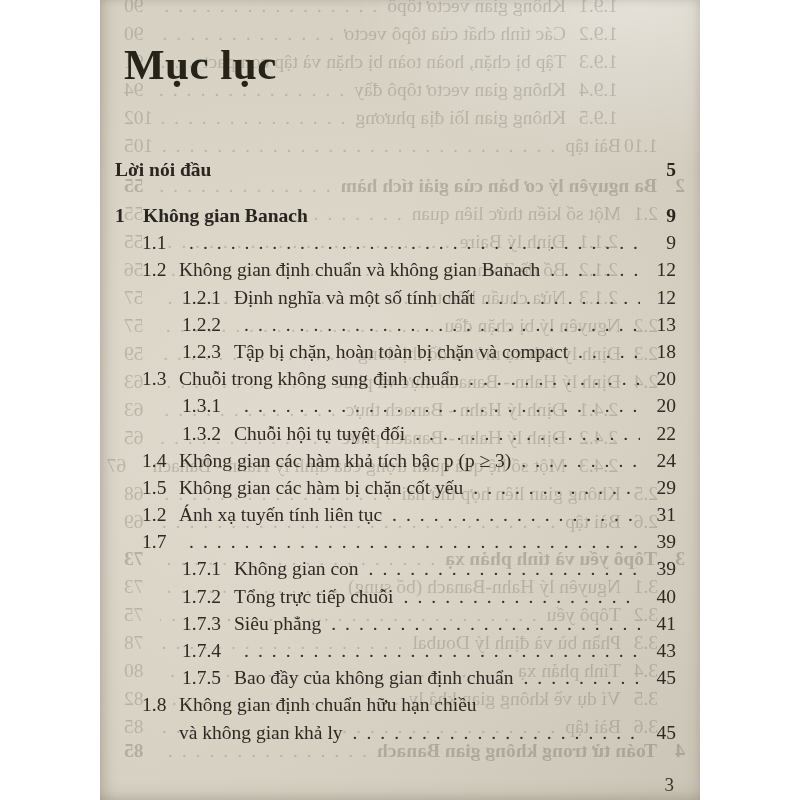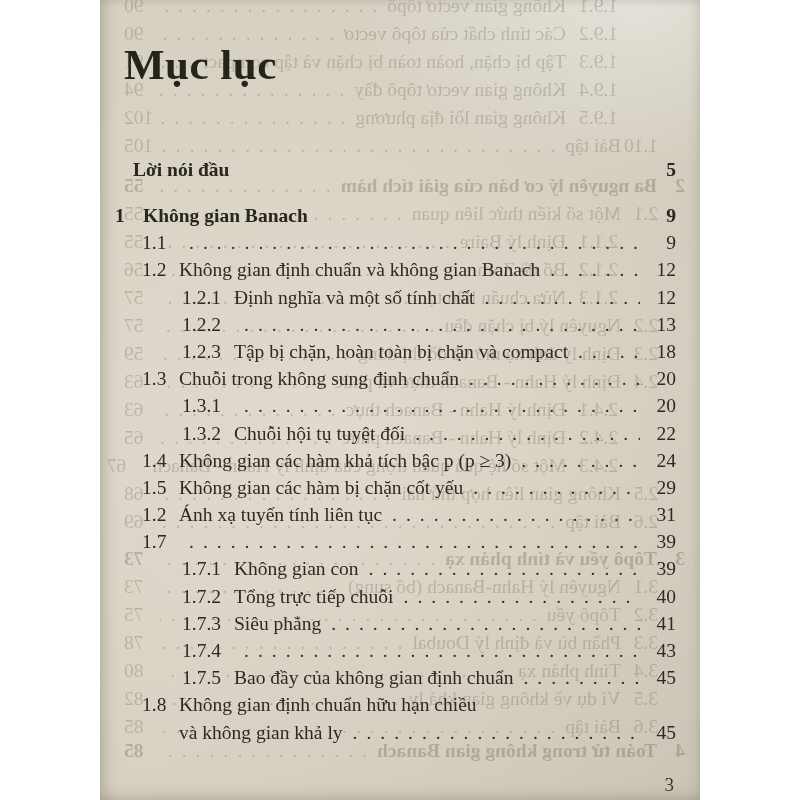--- a/index.html
+++ b/index.html
@@ -34,21 +34,21 @@
   .n1{margin-left:15px;width:28px;flex:none;}
   .n2{margin-left:42px;width:37px;flex:none;}
   .n3{margin-left:82px;width:52px;flex:none;}
   .t{flex:none;}
   .sp{flex:1 1 auto;}
   .dots{
     flex:1 1 auto;overflow:hidden;white-space:nowrap;
     letter-spacing:9px;margin-left:10px;margin-right:4px;color:#35322b;
   }
   .pg{min-width:32px;text-align:right;flex:none;}
-  .front-row{position:absolute;left:18px;right:0;top:156px;}
+  .front-row{position:absolute;left:0;right:0;top:156px;}
   .toc{position:absolute;left:0;right:0;top:202px;}
   .folio{
     position:absolute;right:26px;bottom:4px;
     font-size:19px;color:#3a362e;
   }
   
   .bleed{
     position:absolute;inset:0;
     transform:scaleX(-1);
     opacity:0.30;

